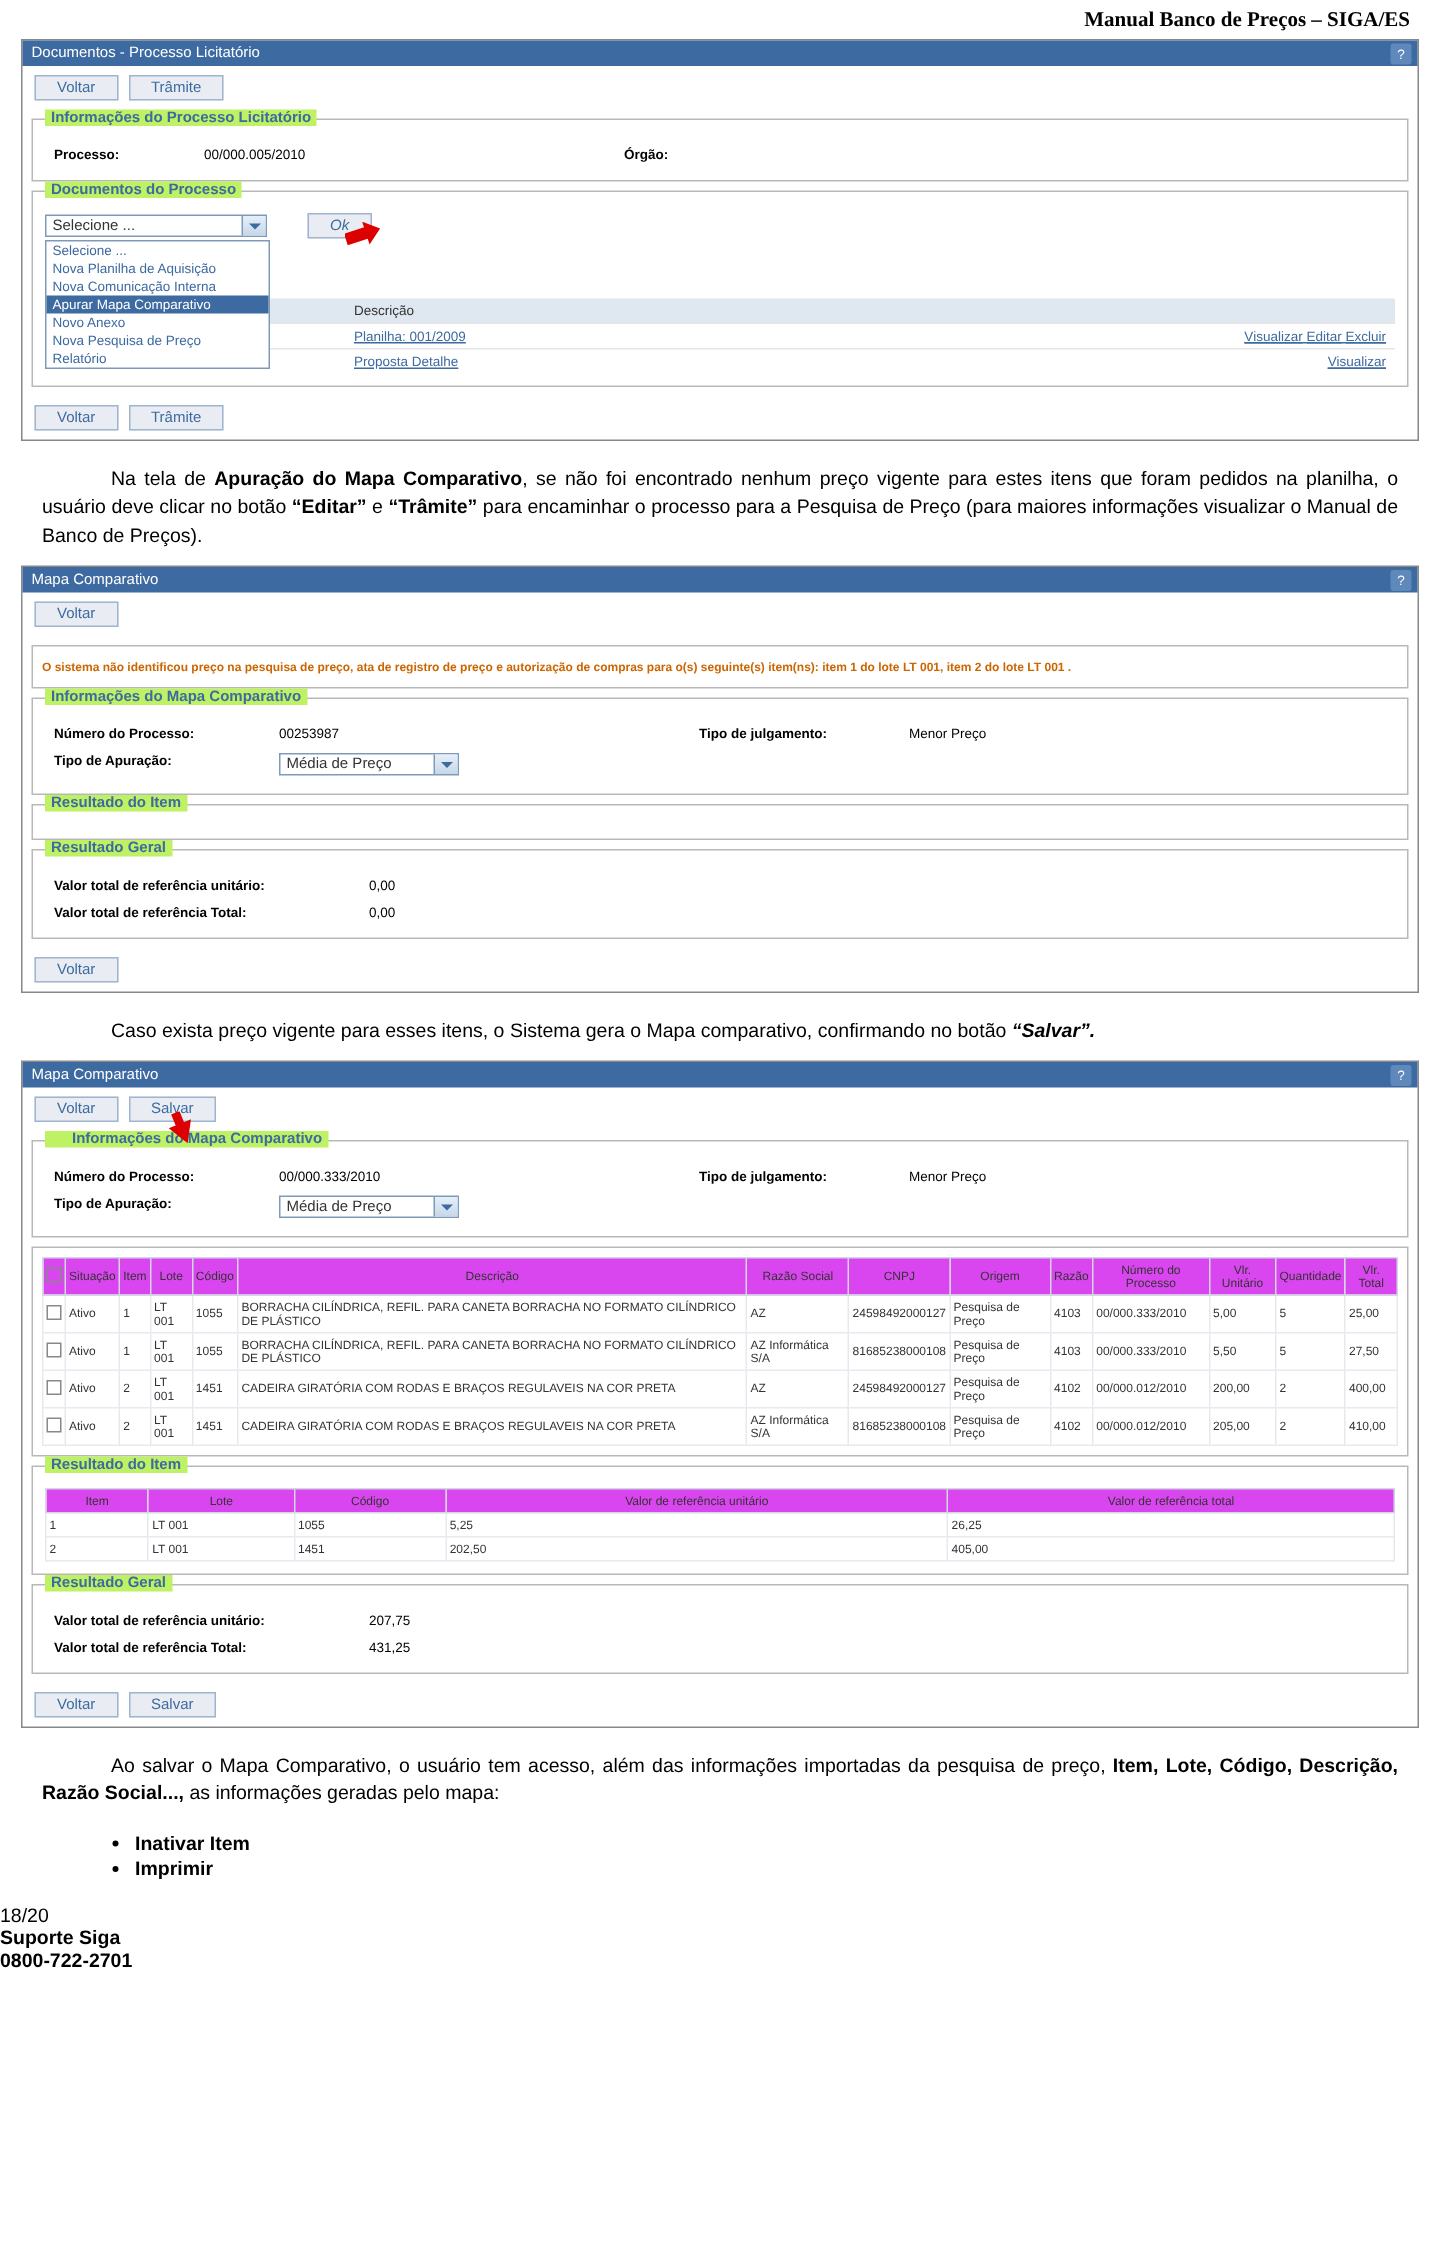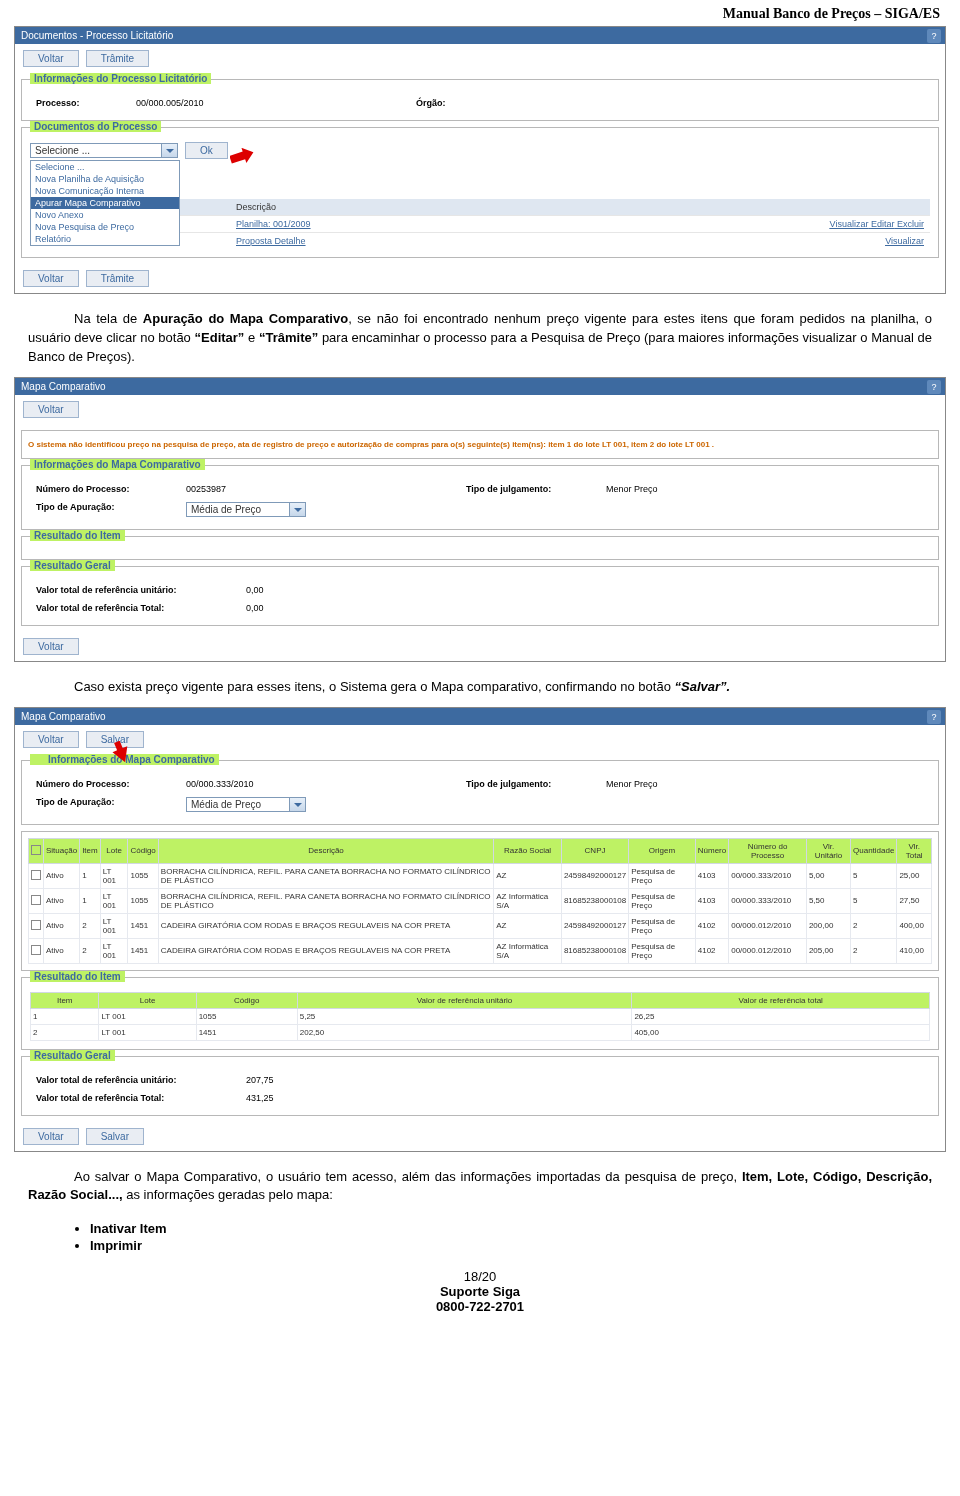--- a/index.html
+++ b/index.html
@@ -120,33 +120,33 @@
     font-weight: bold;
     line-height: 1.4;
     display: block;
     padding: 2px 0;
   }
 
   .grid {
     width: 100%; border-collapse: collapse; font-size: 8px;
   }
   .grid th {
-    background: #bef264; border: 1px solid #d1d8e2;
+    background: #d946ef; border: 1px solid #d1d8e2;
     padding: 3px 2px; font-weight: normal; color:#333;
   }
   .grid td {
     border: 1px solid #e6e9ef; padding: 3px 2px; color:#333;
   }
   .cb { width: 10px; height: 10px; border:1px solid #888; display:inline-block; }
 
   .bullets { padding: 4px 0 4px 90px; font-size: 13px; }
   .bullets li { margin: 2px 0; list-style: disc; font-weight: bold; }
 
   .footer {
-    text-align: center;
+    text-align: left;
     font-size: 13px;
     padding: 10px 0 14px 0;
     font-family: Verdana, Arial, sans-serif;
   }
 </style>
 </head>
 <body>
 
 <div class="page-header">Manual Banco de Preços – SIGA/ES</div>
 
@@ -181,21 +181,21 @@
           <div class="list">
             <div>Selecione ...</div>
             <div>Nova Planilha de Aquisição</div>
             <div>Nova Comunicação Interna</div>
             <div class="sel">Apurar Mapa Comparativo</div>
             <div>Novo Anexo</div>
             <div>Nova Pesquisa de Preço</div>
             <div>Relatório</div>
           </div>
         </span>
-        <span class="btn" style="margin-left:4px;">Ok</span>
+        <span class="btn" style="margin-left:24px;font-style:italic;">Ok</span>
         
         <span class="red-arrow" style="left:200px; top:6px;">
           <svg viewBox="0 0 36 22">
               <polygon points="0,4 14,4 14,0 24,8 14,16 14,12 0,12" fill="#d00" transform="rotate(-18 12 8)"></polygon>
             </svg>
         </span>
       </div>
       <table class="doc-table" style="margin-top:40px;">
         <tbody>
             <tr>
@@ -341,21 +341,21 @@
             <tr id="s3-gh">
               <th><span class="cb"></span></th>
               <th>Situação</th>
               <th>Item</th>
               <th>Lote</th>
               <th>Código</th>
               <th>Descrição</th>
               <th>Razão Social</th>
               <th>CNPJ</th>
               <th>Origem</th>
-              <th>Número</th>
+              <th>Razão</th>
               <th>Número do Processo</th>
               <th>Vlr. Unitário</th>
               <th>Quantidade</th>
               <th>Vlr. Total</th>
             </tr>
           </thead>
         <tbody id="s3-gb">
             <tr>
               <td><span class="cb"></span></td>
               <td>Ativo</td>

